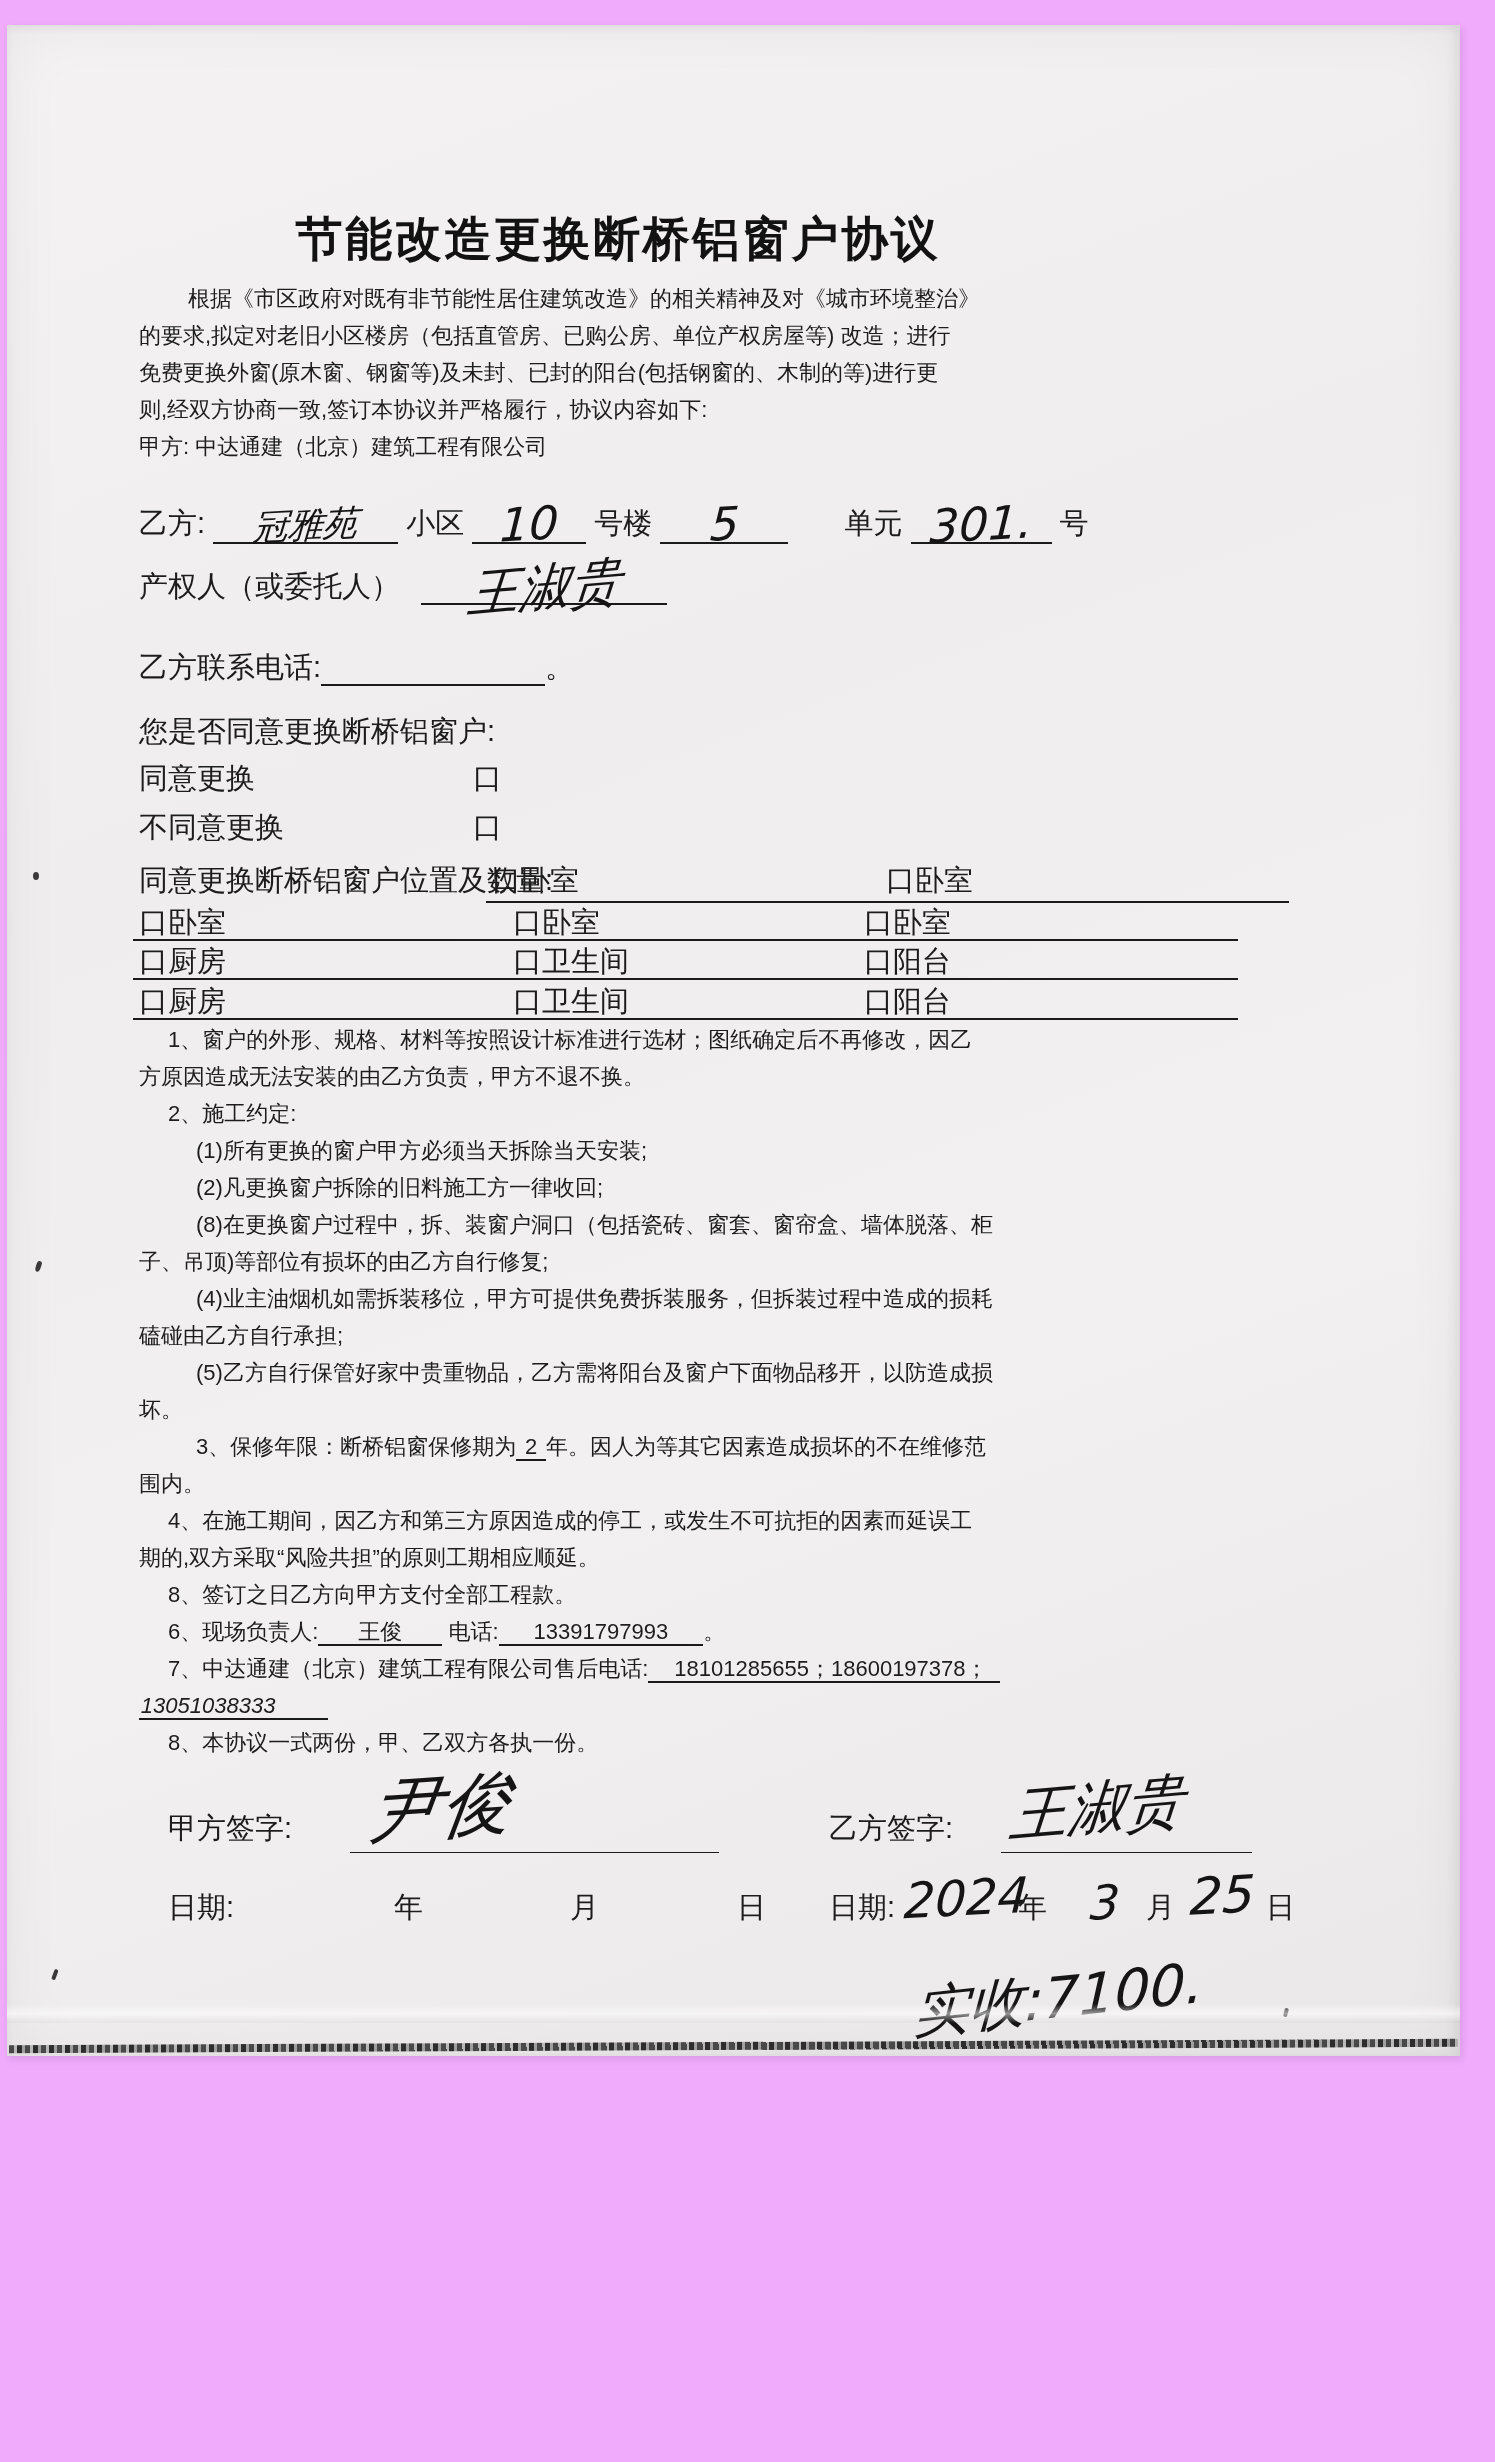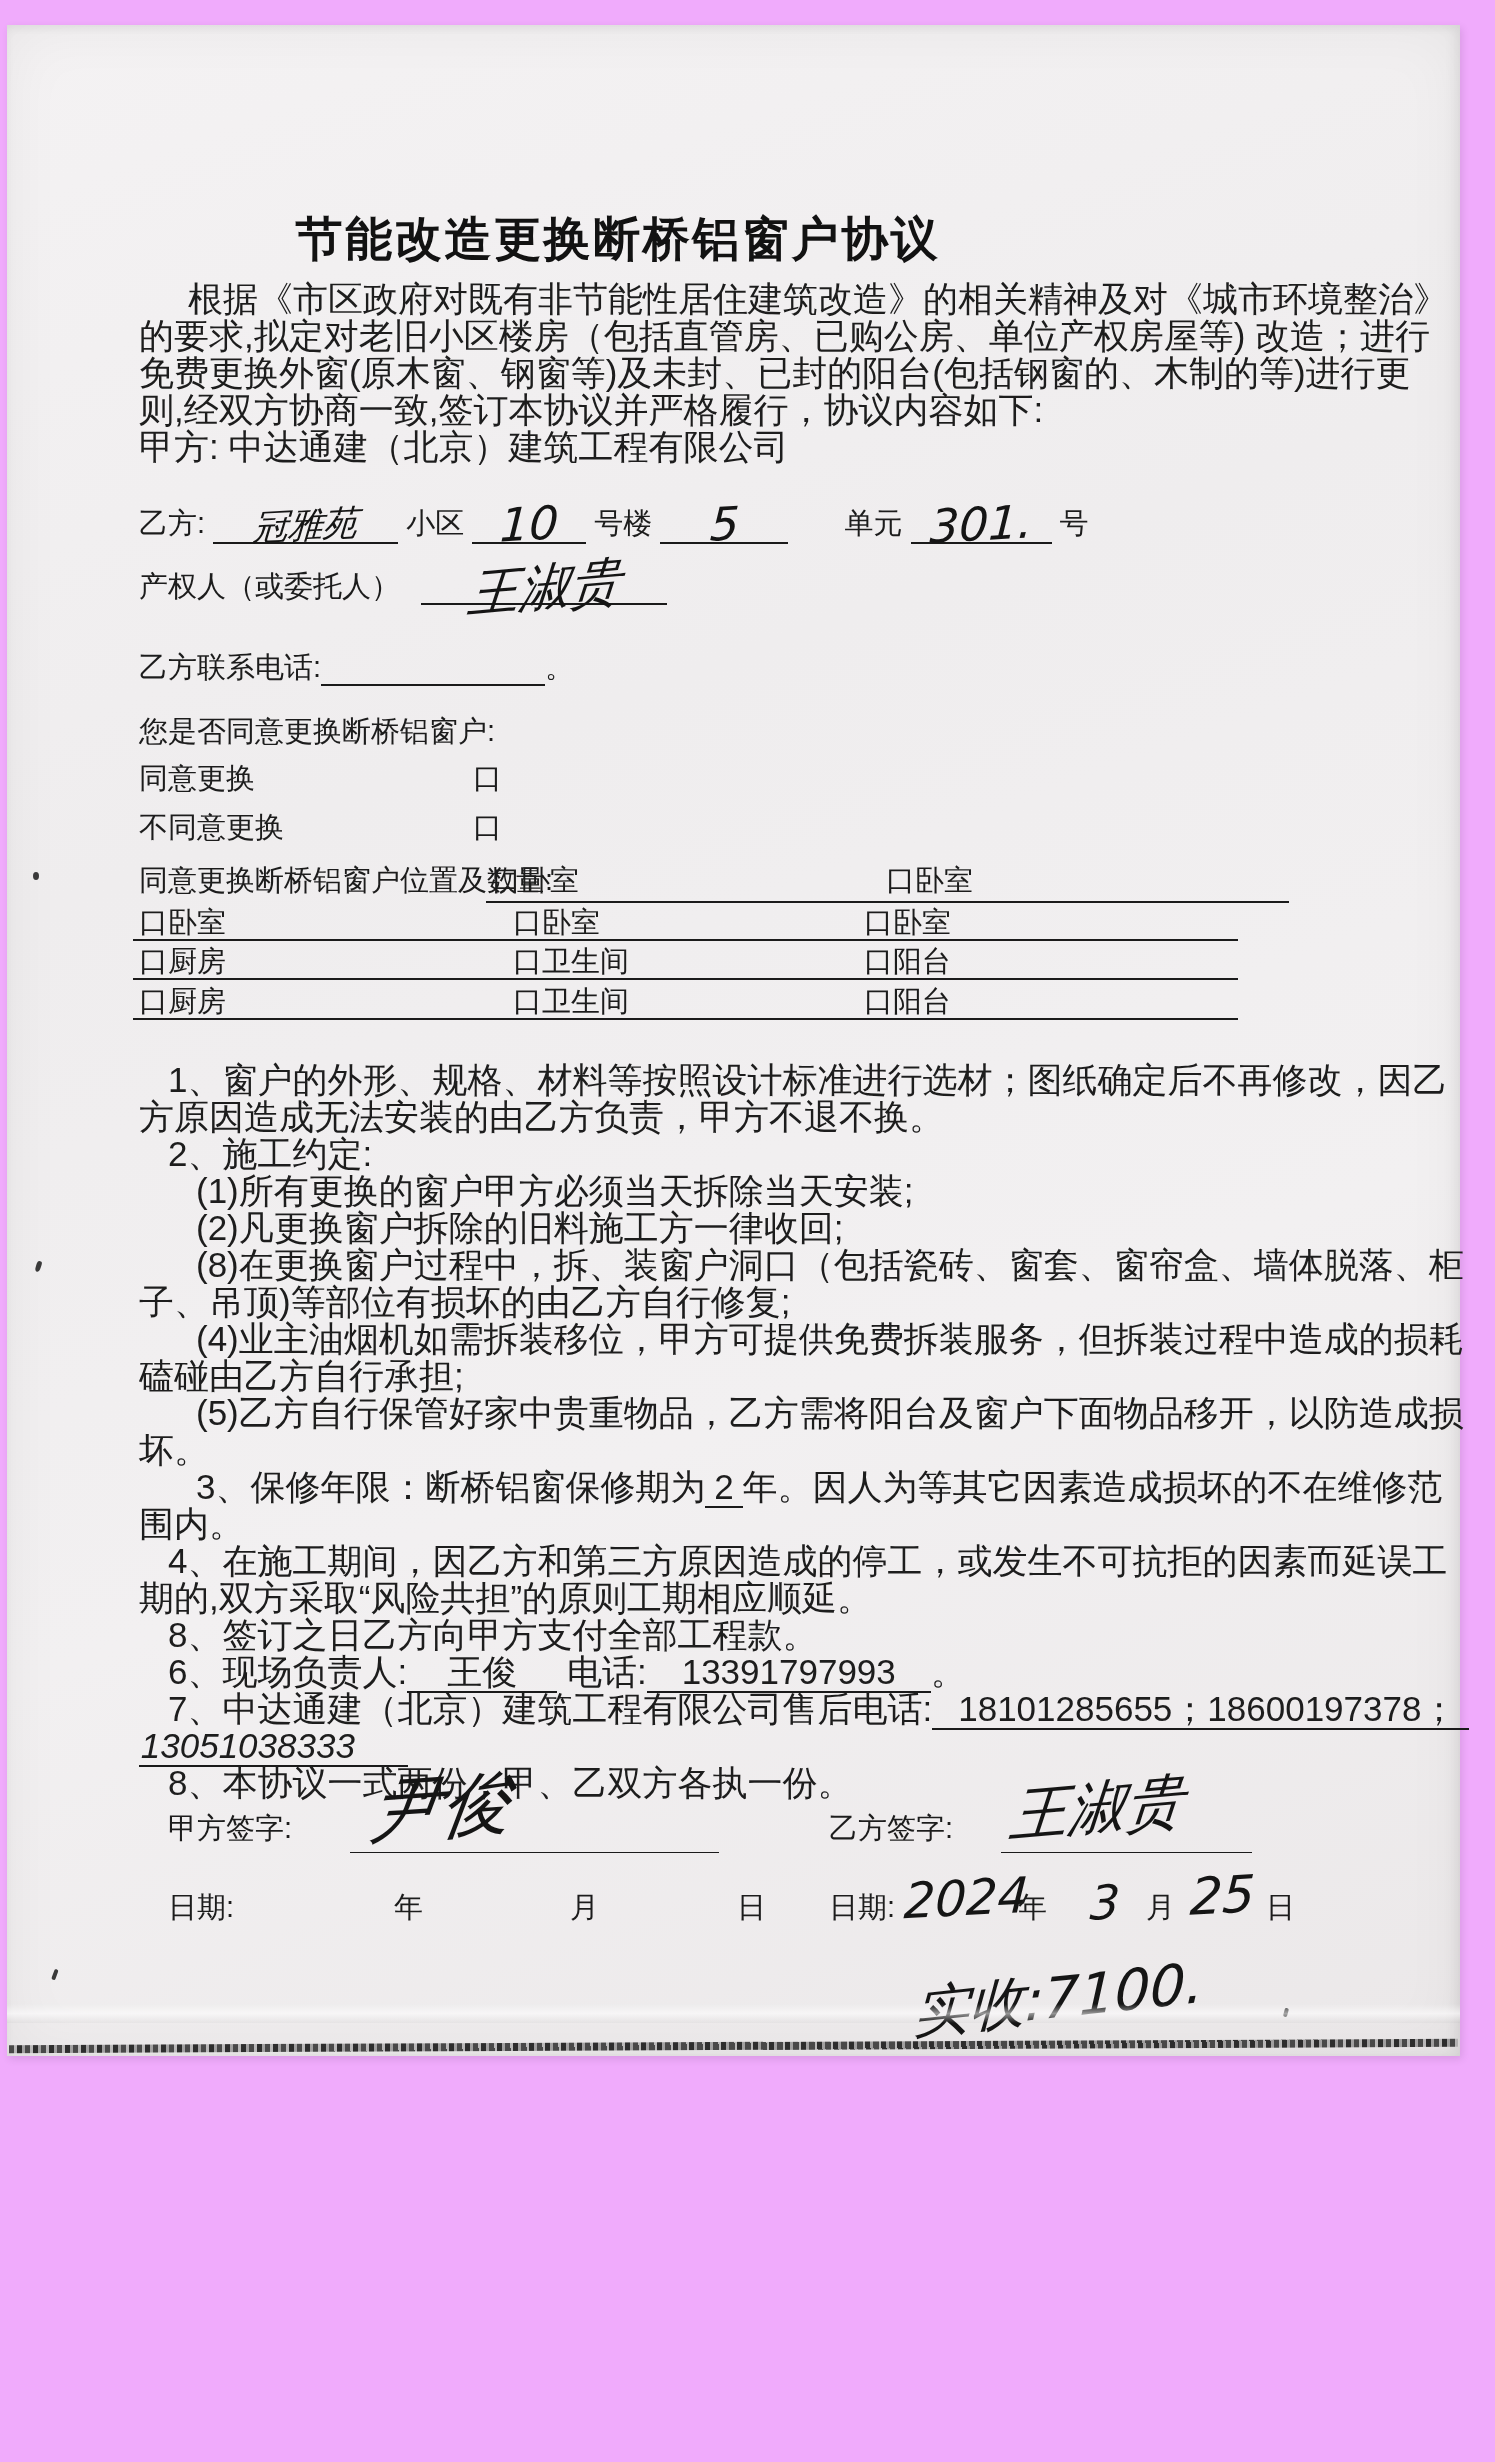--- a/index.html
+++ b/index.html
@@ -5,21 +5,21 @@
   html,body{margin:0;padding:0;background:#ffffff;}
   .stage{position:relative;width:1495px;height:2462px;background:#f0abfc;overflow:hidden;
          font-family:"Liberation Sans", sans-serif;color:#1d1d1d;}
   .paper{position:absolute;left:7px;top:24.6px;width:1453px;height:2031px;
          background:linear-gradient(160deg,#f4f2f3 0%,#efedee 35%,#f2f0f1 65%,#ebe8e9 100%);
          box-shadow:inset 0 0 62px rgba(0,0,0,0.05), inset -5.3px 0 12.3px rgba(0,0,0,0.05),
                     inset 0 3.5px 8.8px rgba(0,0,0,0.04), 1.8px 2.6px 8px rgba(0,0,0,0.10);}
   .line{position:absolute;white-space:nowrap;font-size:29px;line-height:37px;color:#1c1c1c;}
   .title{position:absolute;top:183px;left:0;width:1222px;text-align:center;
          font-size:47px;font-weight:bold;letter-spacing:2.6px;color:#121212;}
-  .flow{position:absolute;white-space:nowrap;font-size:35px;line-height:37px;}
+  .flow{position:absolute;white-space:nowrap;font-size:22px;line-height:37px;}
   .flow>div{height:37px;white-space:nowrap;}
   .ind-first{padding-left:49px;}
   .ind-a{padding-left:29px;}
   .ind-b{padding-left:57px;}
   .blank{display:inline-block;border-bottom:2.6px solid #1a1a1a;text-align:center;
          vertical-align:bottom;height:35px;}
   .u{border-bottom:2.6px solid #1a1a1a;padding:0 8.8px;}
   .hw{display:inline-block;font-style:italic;color:#151515;
       font-family:"DejaVu Sans", sans-serif;transform:rotate(-3deg) skewX(-6deg);}
   .hw-big{font-size:46px;line-height:35px;}
@@ -91,21 +91,21 @@
     <div class="line" style="top:918px;left:132px;">口厨房</div>
     <div class="line" style="top:918px;left:506px;">口卫生间</div>
     <div class="line" style="top:918px;left:857px;">口阳台</div>
     <div class="rule" style="top:953px;left:126px;width:1105px;"></div>
 
     <div class="line" style="top:958px;left:132px;">口厨房</div>
     <div class="line" style="top:958px;left:506px;">口卫生间</div>
     <div class="line" style="top:958px;left:857px;">口阳台</div>
     <div class="rule" style="top:993px;left:126px;width:1105px;"></div>
 
-    <div class="flow" style="top:996px;left:132px;width:1170px;margin-top:40px;">
+    <div class="flow" style="top:996px;left:132px;width:1170px;">
       <div class="ind-a">1、窗户的外形、规格、材料等按照设计标准进行选材；图纸确定后不再修改，因乙</div>
       <div>方原因造成无法安装的由乙方负责，甲方不退不换。</div>
       <div class="ind-a">2、施工约定:</div>
       <div class="ind-b">(1)所有更换的窗户甲方必须当天拆除当天安装;</div>
       <div class="ind-b">(2)凡更换窗户拆除的旧料施工方一律收回;</div>
       <div class="ind-b">(8)在更换窗户过程中，拆、装窗户洞口（包括瓷砖、窗套、窗帘盒、墙体脱落、柜</div>
       <div>子、吊顶)等部位有损坏的由乙方自行修复;</div>
       <div class="ind-b">(4)业主油烟机如需拆装移位，甲方可提供免费拆装服务，但拆装过程中造成的损耗</div>
       <div>磕碰由乙方自行承担;</div>
       <div class="ind-b">(5)乙方自行保管好家中贵重物品，乙方需将阳台及窗户下面物品移开，以防造成损</div>

